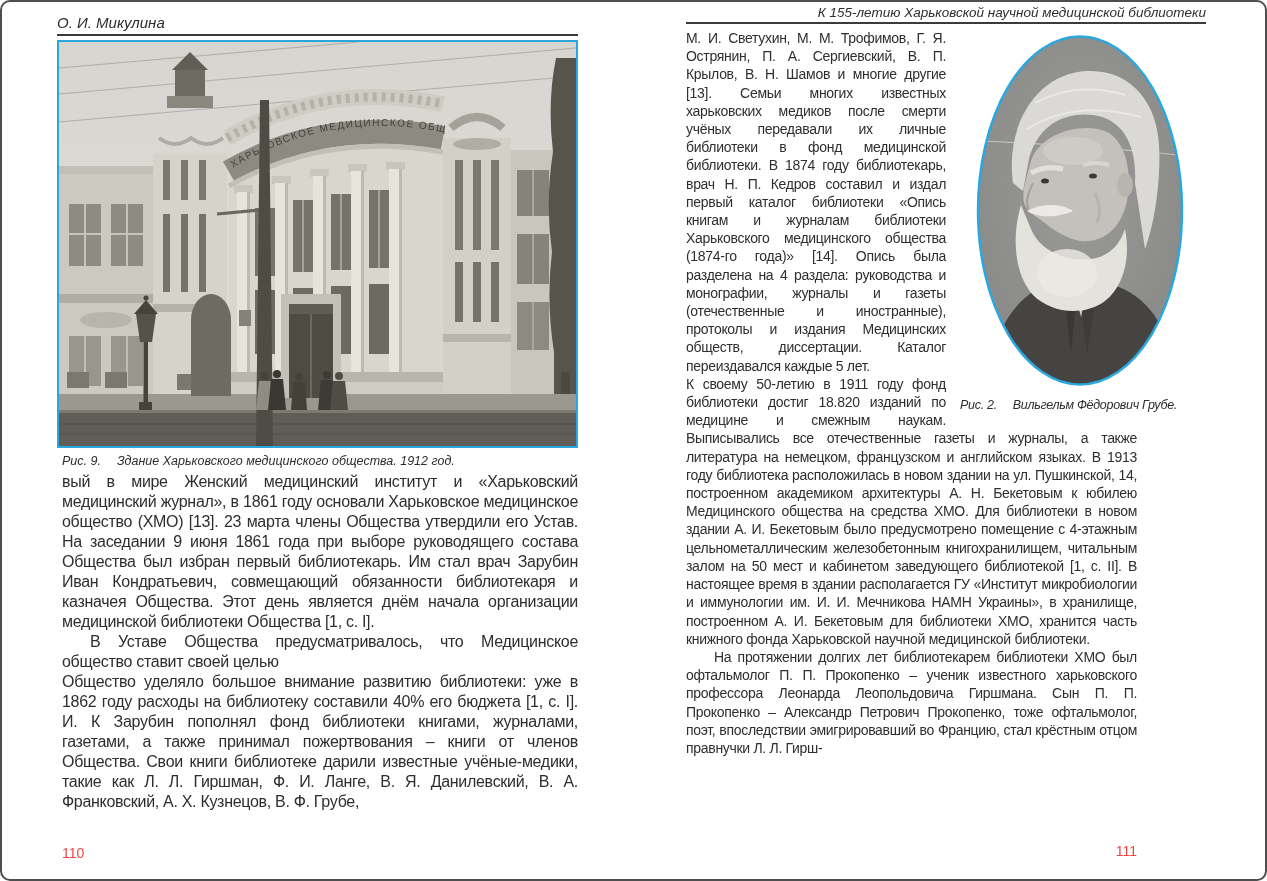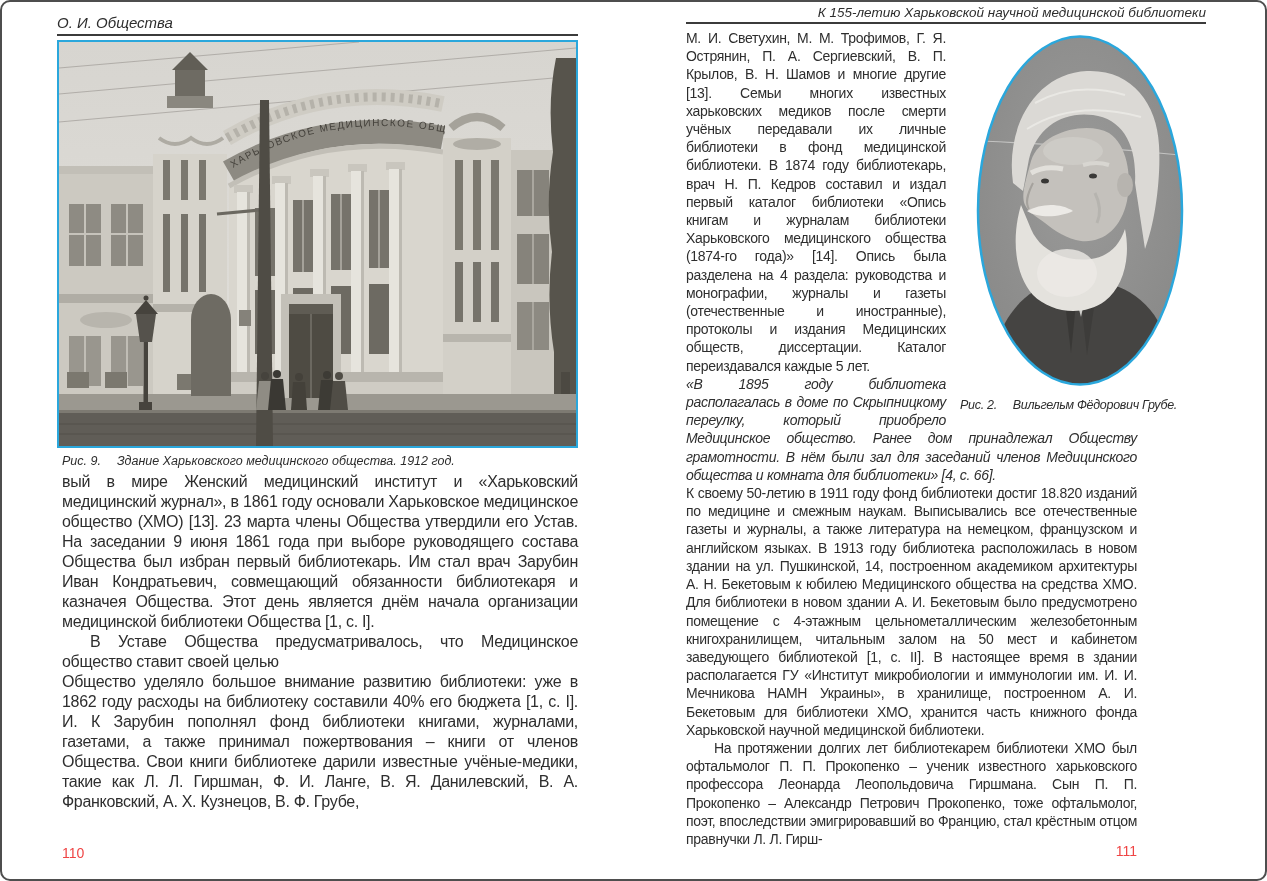--- a/index.html
+++ b/index.html
@@ -29,21 +29,21 @@
   .pagenum-left{left:62px;top:845px;}
   .pagenum-right{right:130px;top:843px;}
 </style>
 </head>
 <body>
 
 <div class="canvas">
   <div class="frame"></div>
 
   <section class="page page-left">
-    <div class="running-head rh-left">О. И. Общества</div>
+    <div class="running-head rh-left">О. И. Микулина</div>
     <div class="head-rule"></div>
 
     <figure class="photo-frame">
       <svg viewBox="0 0 517 404" width="517" height="404">
         <defs>
           <linearGradient id="skyg" x1="0" y1="0" x2="0" y2="1">
             <stop offset="0" stop-color="#d7d5d0"></stop>
               <stop offset="1" stop-color="#e2e0db"></stop>
           </linearGradient>
           <path id="friezePath" d="M 174 126 Q 268 68 384 90" fill="none"></path>
@@ -235,19 +235,18 @@
             <ellipse cx="92" cy="240" rx="30" ry="24" fill="#eceae6" opacity="0.8"></ellipse>
           </g>
           <ellipse cx="105" cy="177.5" rx="102" ry="174" fill="none" stroke="#2aa7dc" stroke-width="2.5"></ellipse>
         </svg>
         <div class="fig-caption caption2">
           <span class="cap-label">Рис. 2.</span><span class="cap-text">Вильгельм Фёдорович Грубе.</span>
         </div>
       </aside>
 
       <p class="para">М. И. Светухин,  М. М. Трофимов, Г. Я. Острянин,  П. А. Сергиевский, В. П. Крылов, В. Н. Шамов и многие другие [13]. Семьи многих известных харьковских медиков после смерти учёных передавали их личные библиотеки в фонд медицинской библиотеки. В 1874 году библиотекарь, врач Н. П. Кедров составил и издал первый каталог библиотеки «Опись книгам и журналам библиотеки Харьковского медицинского общества (1874-го года)» [14]. Опись была разделена на 4 раздела: руководства и монографии, журналы и газеты (отечественные и иностранные), протоколы и издания Медицинских обществ, диссертации. Каталог переиздавался каждые 5 лет.</p>
-      <p class="para quote-run">«В 1895 году библиотека располагалась в доме по Скрыпницкому переулку, который приобрело Медицинское общество. Ранее дом принадлежал Обществу грамотности. В нём были зал для заседаний членов Медицинского общества и комната для библиотеки» [4, с. 66].</p>
       <p class="para">К своему 50-летию в 1911 году фонд библиотеки достиг 18.820 изданий по медицине и смежным наукам. Выписывались все отечественные газеты и журналы, а также литература на немецком, французском и английском языках. В 1913 году библиотека расположилась в новом здании на ул. Пушкинской, 14, построенном академиком архитектуры А. Н. Бекетовым к юбилею Медицинского общества на средства ХМО. Для библиотеки в новом здании А. И. Бекетовым было предусмотрено помещение с 4-этажным цельнометаллическим железобетонным книгохранилищем, читальным залом на 50 мест и кабинетом заведующего библиотекой [1, с. II]. В настоящее время в здании располагается ГУ «Институт микробиологии и иммунологии им. И. И. Мечникова НАМН Украины», в хранилище, построенном А. И. Бекетовым для библиотеки ХМО, хранится часть книжного фонда Харьковской научной медицинской библиотеки.</p>
       <p class="para indent">На протяжении долгих лет библиотекарем библиотеки ХМО был офтальмолог П. П. Прокопенко – ученик известного харьковского профессора Леонарда Леопольдовича Гиршмана. Сын П. П. Прокопенко – Александр Петрович Прокопенко, тоже офтальмолог, поэт, впоследствии эмигрировавший во Францию, стал крёстным отцом правнучки Л. Л. Гирш-</p>
     </div>
   </section>
   <div class="pagenum pagenum-right">111</div>
 </div>
 
 </body></html>

